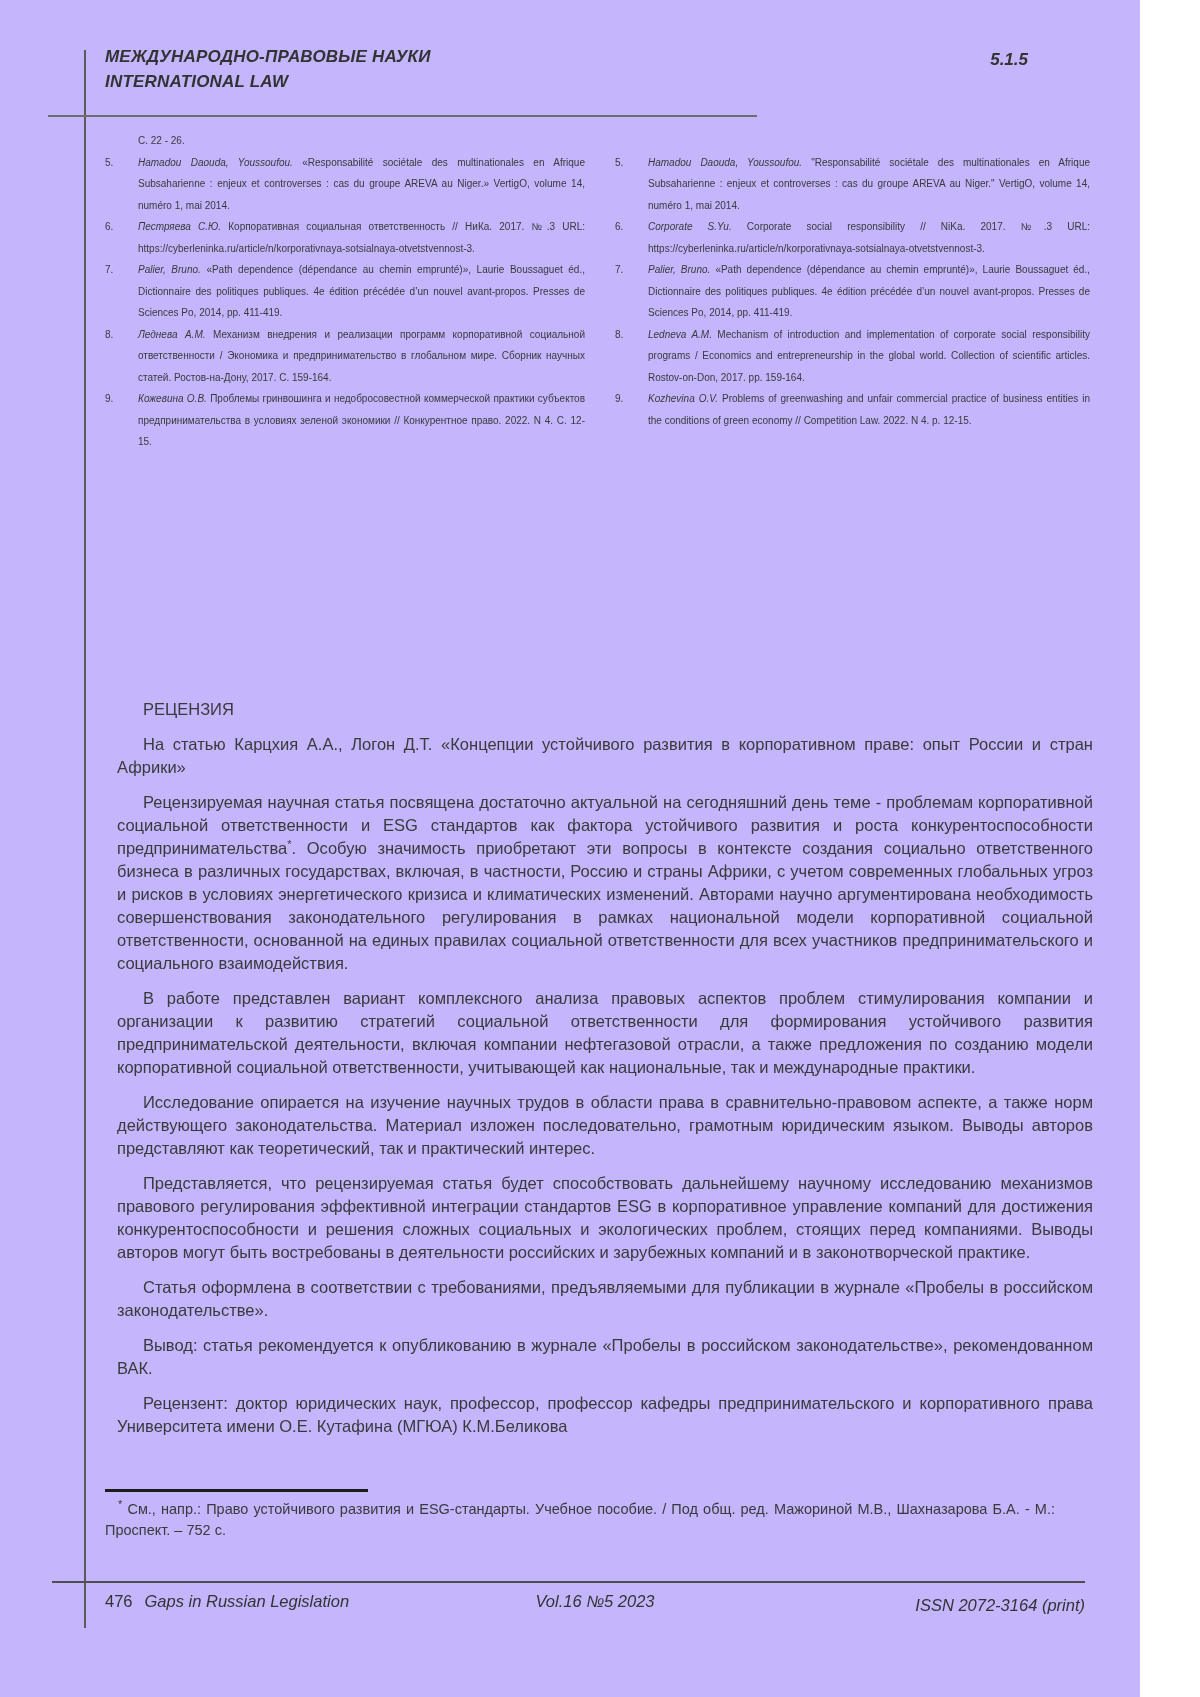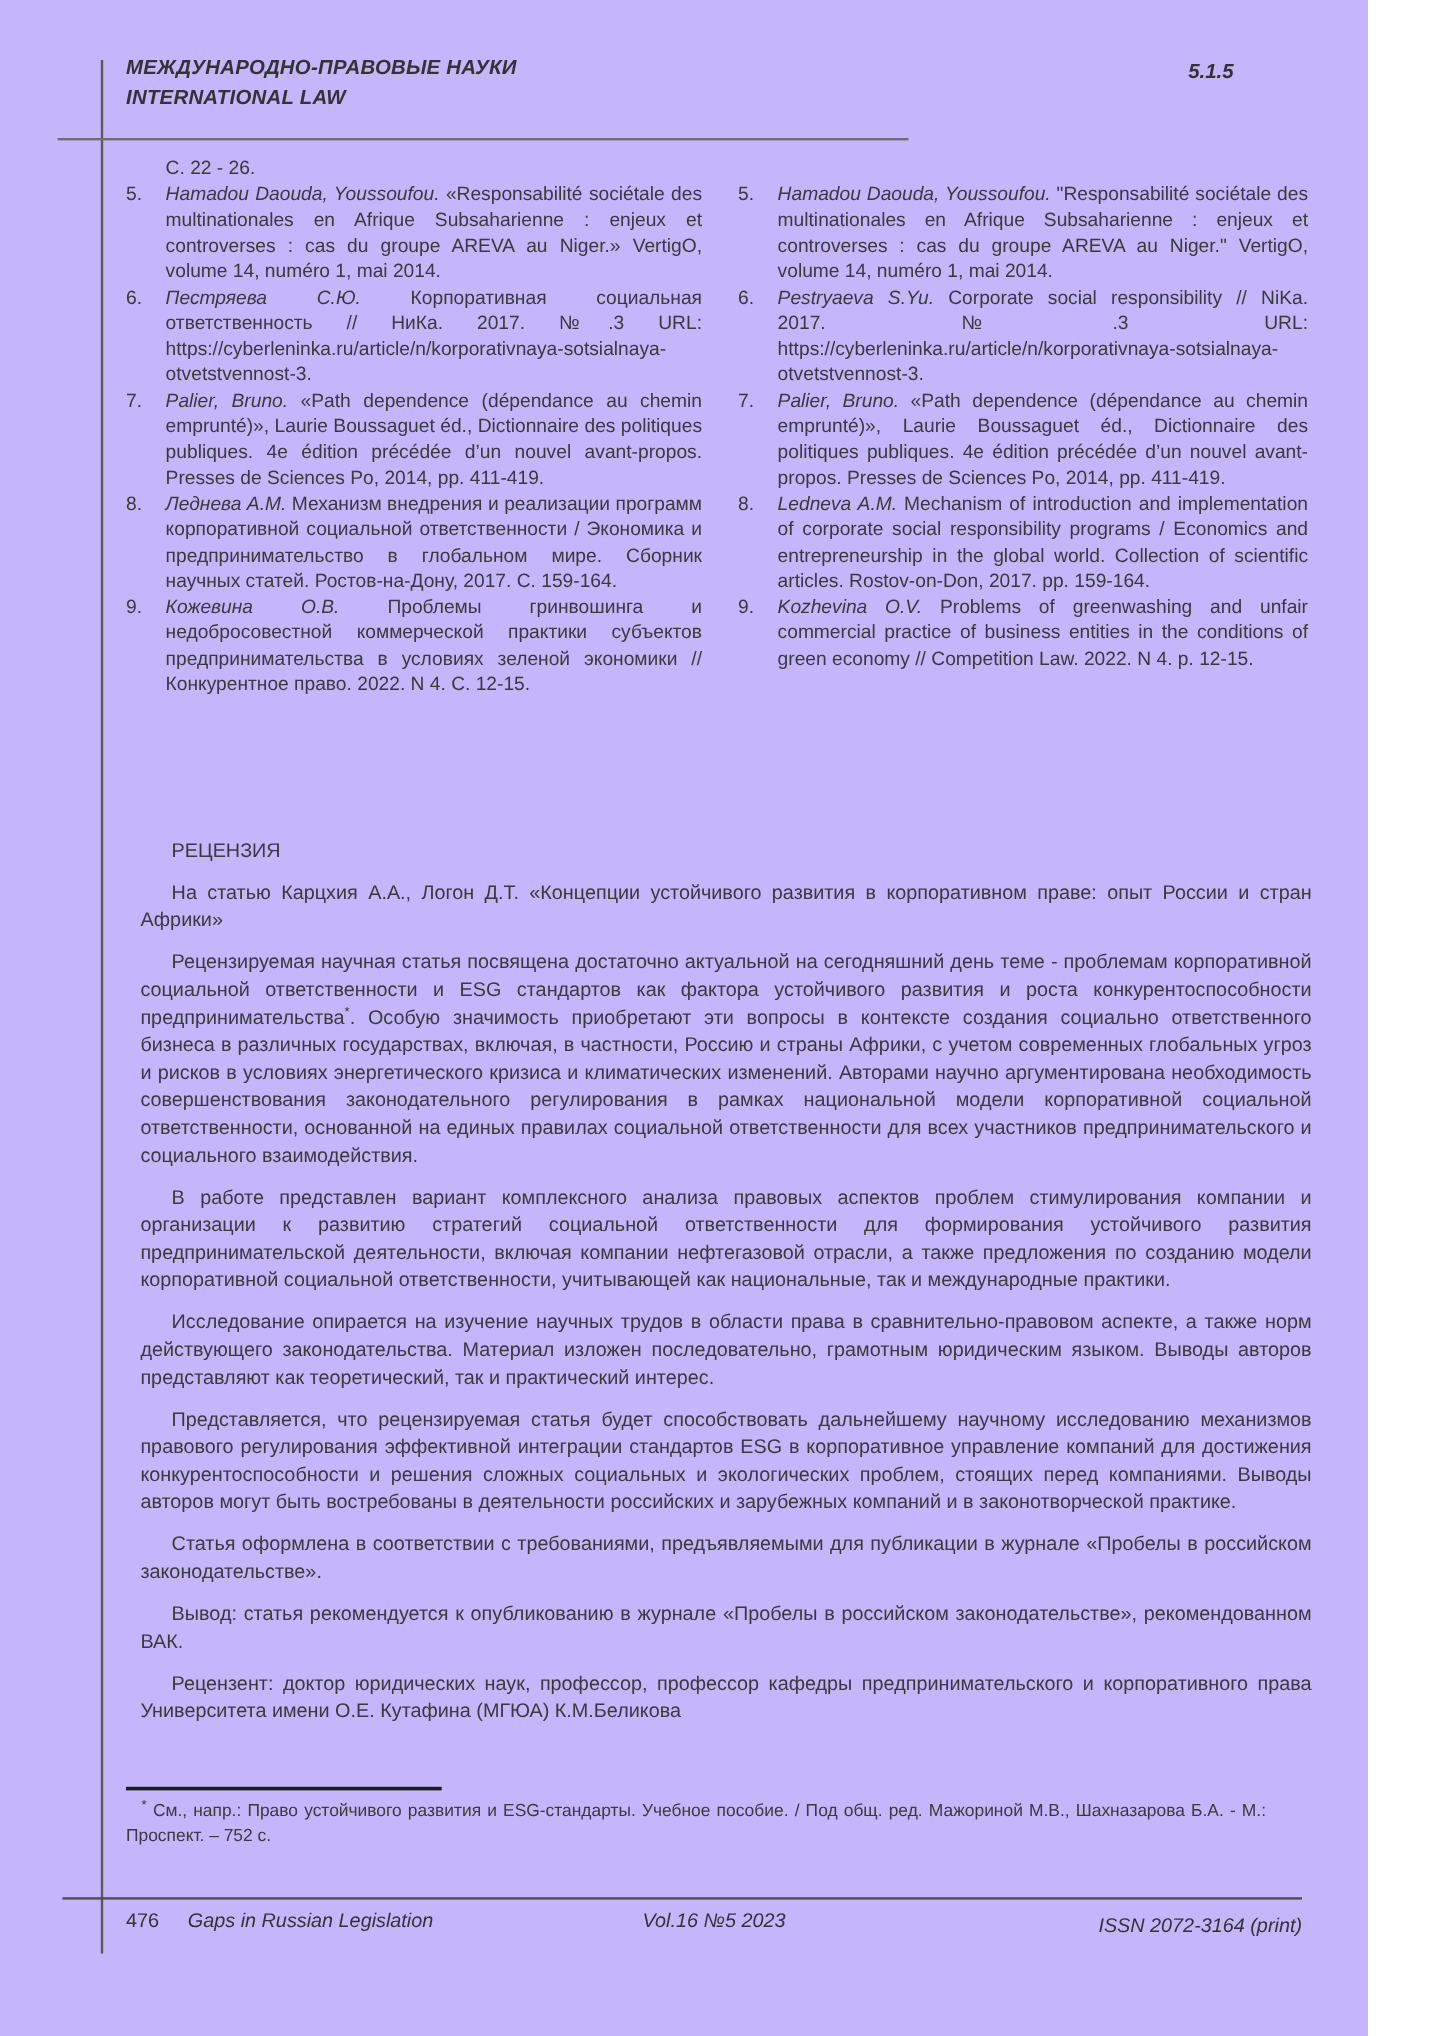--- a/index.html
+++ b/index.html
@@ -6,39 +6,39 @@
   .page {
     position:relative; width:1140px; height:1697px; background:#c4b5fd;
     font-family:"Liberation Sans","DejaVu Sans",sans-serif; color:#3a3a3a;
     overflow:hidden;
   }
   .vrule { position:absolute; left:84px; top:50px; width:2px; height:1578px; background:#5a5a5a; }
   .hdr { position:absolute; left:105px; top:44px; font-style:italic; font-weight:bold; font-size:17px; line-height:25px; letter-spacing:.2px; color:#333; }
   .code { position:absolute; top:50px; right:112px; font-style:italic; font-weight:bold; font-size:17px; color:#333; }
   .hrule-top { position:absolute; left:48px; top:115px; width:709px; height:2px; background:#6e6e6e; }
 
-  .refs { position:absolute; left:105px; top:130px; width:985px; display:flex; justify-content:space-between; font-size:16px; line-height:21.5px; }
+  .refs { position:absolute; left:105px; top:130px; width:985px; display:flex; justify-content:space-between; font-size:10px; line-height:21.5px; }
   .ref-col { width:480px; }
   .ref-col.right { width:475px; padding-top:21.5px; }
   .ref-carry { padding-left:33px; }
   .ref-item { display:flex; }
   .ref-num { flex:0 0 33px; }
   .ref-text { flex:1; text-align:justify; overflow-wrap:anywhere; }
   .ref-author { font-style:italic; }
 
   .review { position:absolute; left:105px; top:686px; width:1000px; font-size:16.5px; line-height:23px; text-align:justify; }
   .review p { margin:12px; text-indent:26px; }
   .review sup, .footnote sup { font-size:11px; line-height:0; }
 
   .fn-sep { position:absolute; left:105px; top:1489px; width:263px; height:3px; background:#1c1c1c; }
   .footnote { position:absolute; left:105px; top:1499px; width:950px; font-size:14.5px; line-height:20.5px; text-align:justify; text-indent:13px; }
 
   .hrule-bottom { position:absolute; left:52px; top:1581px; width:1033px; height:2px; background:#4f4f4f; }
   .footer { position:absolute; left:105px; top:1592px; width:980px; display:flex; align-items:flex-start; font-size:16.5px; color:#333; }
-  .footer .f-left { flex:1 1 0; display:flex; gap:24px; }
+  .footer .f-left { flex:1 1 0; display:flex; gap:12px; }
   .footer .f-page { font-style:normal; }
   .footer .f-journal { font-style:italic; }
   .footer .f-center { flex:0 0 auto; font-style:italic; }
   .footer .f-right { flex:1 1 0; text-align:right; font-style:italic; line-height:27px; }
 </style>
 </head>
 <body>
 
 <div class="page">
 
@@ -77,21 +77,21 @@
       </div>
     </div>
 
     <div class="ref-col right">
       <div class="ref-item">
         <span class="ref-num">5.</span>
         <div class="ref-text"><span class="ref-author">Hamadou Daouda, Youssoufou.</span><span> "Responsabilité sociétale des multinationales en Afrique Subsaharienne : enjeux et controverses : cas du groupe AREVA au Niger." VertigO, volume 14, numéro 1, mai 2014.</span></div>
       </div>
       <div class="ref-item">
         <span class="ref-num">6.</span>
-        <div class="ref-text"><span class="ref-author">Pestryaeva S.Yu.</span><span> Corporate social responsibility // NiKa. 2017. №.3 URL: https://cyberleninka.ru/article/n/korporativnaya-sotsialnaya-otvetstvennost-3.</span></div>
+        <div class="ref-text"><span class="ref-author">Corporate S.Yu.</span><span> Corporate social responsibility // NiKa. 2017. №.3 URL: https://cyberleninka.ru/article/n/korporativnaya-sotsialnaya-otvetstvennost-3.</span></div>
       </div>
       <div class="ref-item">
         <span class="ref-num">7.</span>
         <div class="ref-text"><span class="ref-author">Palier, Bruno.</span><span> «Path dependence (dépendance au chemin emprunté)», Laurie Boussaguet éd., Dictionnaire des politiques publiques. 4e édition précédée d’un nouvel avant-propos. Presses de Sciences Po, 2014, pp. 411-419.</span></div>
       </div>
       <div class="ref-item">
         <span class="ref-num">8.</span>
         <div class="ref-text"><span class="ref-author">Ledneva A.M.</span><span> Mechanism of introduction and implementation of corporate social responsibility programs / Economics and entrepreneurship in the global world. Collection of scientific articles. Rostov-on-Don, 2017. pp. 159-164.</span></div>
       </div>
       <div class="ref-item">

